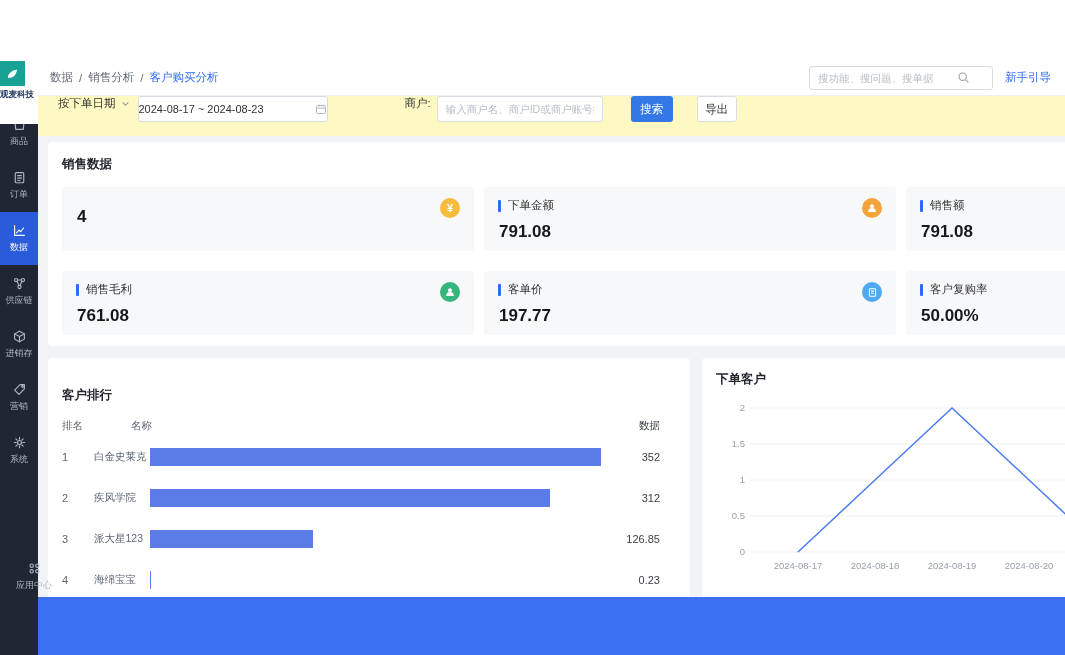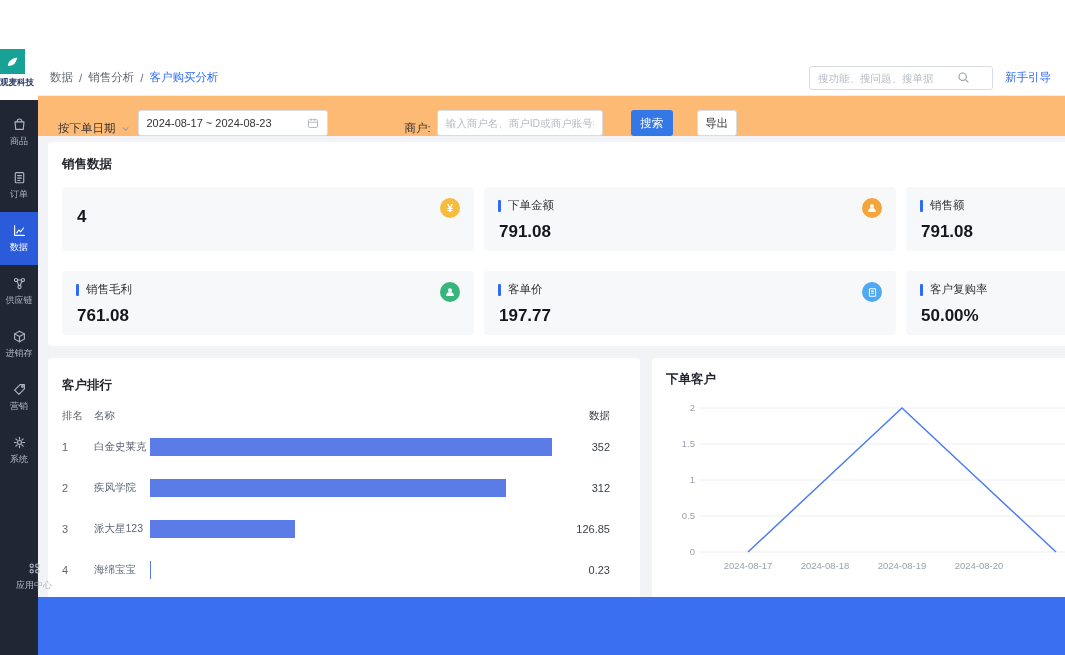--- a/index.html
+++ b/index.html
@@ -1,21 +1,21 @@
 <!DOCTYPE html>
 <html><head>
 <meta charset="utf-8">
 <style>
   *{margin:0;padding:0;box-sizing:border-box;}
   html,body{width:1065px;height:655px;}
   body{position:relative;overflow:hidden;background:#fff;font-family:"Liberation Sans","DejaVu Sans",sans-serif;}
   .container{position:absolute;top:45px;left:0;right:0;bottom:0;}
 
   
-  .logo-block{position:absolute;top:4px;left:0;width:38px;height:51px;background:#fff;z-index:5;}
+  .logo-block{position:absolute;top:16px;left:0;width:38px;height:63px;background:#fff;z-index:5;}
   .logo-square{width:25px;height:25px;background:#17A295;display:flex;align-items:center;justify-content:center;}
   .logo-name{font-size:8.5px;color:#2A3C66;font-weight:bold;margin-top:3px;white-space:nowrap;}
 
   
   .header{position:absolute;left:38px;top:15px;right:0;height:36px;background:#fff;border-bottom:1px solid #edf0f3;display:flex;align-items:center;padding:0 14px 0 12px;z-index:4;}
   .breadcrumb{display:flex;gap:6px;font-size:11.5px;color:#646b76;align-items:center;}
   .breadcrumb .crumb{cursor:pointer;}
   .breadcrumb .current{color:#2E6BF6;}
   .header-right{margin-left:auto;display:flex;align-items:center;gap:12px;}
   .search-box{width:184px;height:24px;border:1px solid #d9dde3;border-radius:3px;display:flex;align-items:center;padding:0 22px 0 8px;background:#fff;}
@@ -26,24 +26,24 @@
   
   .sidebar{position:absolute;left:0;top:51px;bottom:0;width:38px;background:#202634;display:flex;flex-direction:column;padding-top:10px;z-index:3;}
   .nav-item{display:flex;flex-direction:column;align-items:center;gap:3px;padding:11px 0;color:#aeb6c4;cursor:pointer;}
   .nav-item svg{width:15px;height:15px;}
   .nav-label{font-size:9px;letter-spacing:0;white-space:nowrap;}
   .nav-item.active{background:#2A5BDB;color:#fff;}
   .nav-bottom{margin-top:auto;margin-bottom:52px;padding-left:30px;}
 
   
   .main{position:absolute;left:38px;top:51px;right:0;bottom:0;background:#f1f3f6;overflow:hidden;}
-  .filter-bar{height:40px;background:#fdba74;display:flex;align-items:flex-end;padding-left:20px;font-size:11.5px;color:#333;}
+  .filter-bar{height:40px;background:#fef9c3;display:flex;align-items:flex-start;padding-left:20px;font-size:11.5px;color:#333;}
   .date-type{display:flex;align-items:center;gap:5px;cursor:pointer;}
   .box{height:26px;border:1px solid #d9dde3;border-radius:3px;display:flex;align-items:center;background:#fff;}
-  .date-input{width:190px;justify-content:space-between;padding:0 8px;font-size:11px;color:#333;margin-left:8px;cursor:pointer;}
+  .date-input{width:190px;justify-content:space-between;padding:0 0;font-size:11px;color:#333;margin-left:8px;cursor:pointer;}
   .merchant-label{margin-left:77px;}
   .merchant-input{width:166px;margin-left:6px;padding:0 8px;}
   .merchant-input input{border:none;outline:none;width:100%;font-size:10.5px;color:#333;}
   .merchant-input input::placeholder{color:#b7bdc6;}
   .btn{height:26px;border-radius:3px;font-size:11.5px;cursor:pointer;font-family:inherit;}
   .btn-search{margin-left:28px;width:42px;background:#3478E8;color:#fff;border:none;}
   .btn-export{margin-left:24px;width:40px;background:#fff;color:#333;border:1px solid #d9dde3;}
 
   
   .sales-card{margin:6px 0 0 10px;width:1270px;background:#fff;border-radius:4px;padding:14px;height:204px;}
@@ -52,24 +52,24 @@
   .stat-card{background:#f7f8fa;border-radius:4px;height:64px;padding:11px 14px;position:relative;}
   .accent{display:inline-block;width:3px;height:12px;background:#2E6BF6;margin-right:7px;border-radius:1px;vertical-align:-2px;}
   .stat-head{display:flex;align-items:center;}
   .stat-label{font-size:11.5px;color:#333;}
   .stat-icon{position:absolute;right:14px;top:11px;width:20px;height:20px;border-radius:50%;color:#fff;display:flex;align-items:center;justify-content:center;font-size:11px;font-weight:bold;background:#ccc;}
   .stat-value{font-size:17px;font-weight:bold;color:#17181c;margin-top:9px;margin-left:1px;}
 
   
   .bottom-row{display:flex;gap:12px;margin:12px 0 0 10px;width:1200px;}
   .panel{background:#fff;border-radius:4px;height:240px;}
-  .panel.ranking{width:592px;padding:19px 30px 13px 14px;}
+  .panel.ranking{width:642px;padding:29px 30px 13px 14px;}
   .panel.orders{width:430px;padding:13px 14px;}
   .rank-table{margin-top:12px;}
-  .rank-header{display:flex;align-items:center;height:20px;font-size:10.5px;color:#9aa1ac;}
+  .rank-header{display:flex;align-items:center;height:20px;font-size:10.5px;color:#9aa1ac;gap:37px;}
   .rank-row{display:flex;align-items:center;height:41px;font-size:11px;}
   .col-rank{width:32px;color:#666;}
   .col-name{width:50px;color:#5c6575;font-size:10.5px;white-space:nowrap;overflow:visible;}
   .col-bar{flex:1;margin:0 8px 0 6px;}
   .bar{height:18px;background:#5B7CE6;min-width:1px;}
   .col-value{width:46px;text-align:right;color:#3a3f47;}
   .chart-wrap{margin-top:8px;position:relative;height:192px;overflow:hidden;}
   #line-svg{position:absolute;left:0;top:0;}
 
   .footer-banner{position:absolute;left:0;right:0;bottom:0;height:58px;background:#3A6FF2;}

